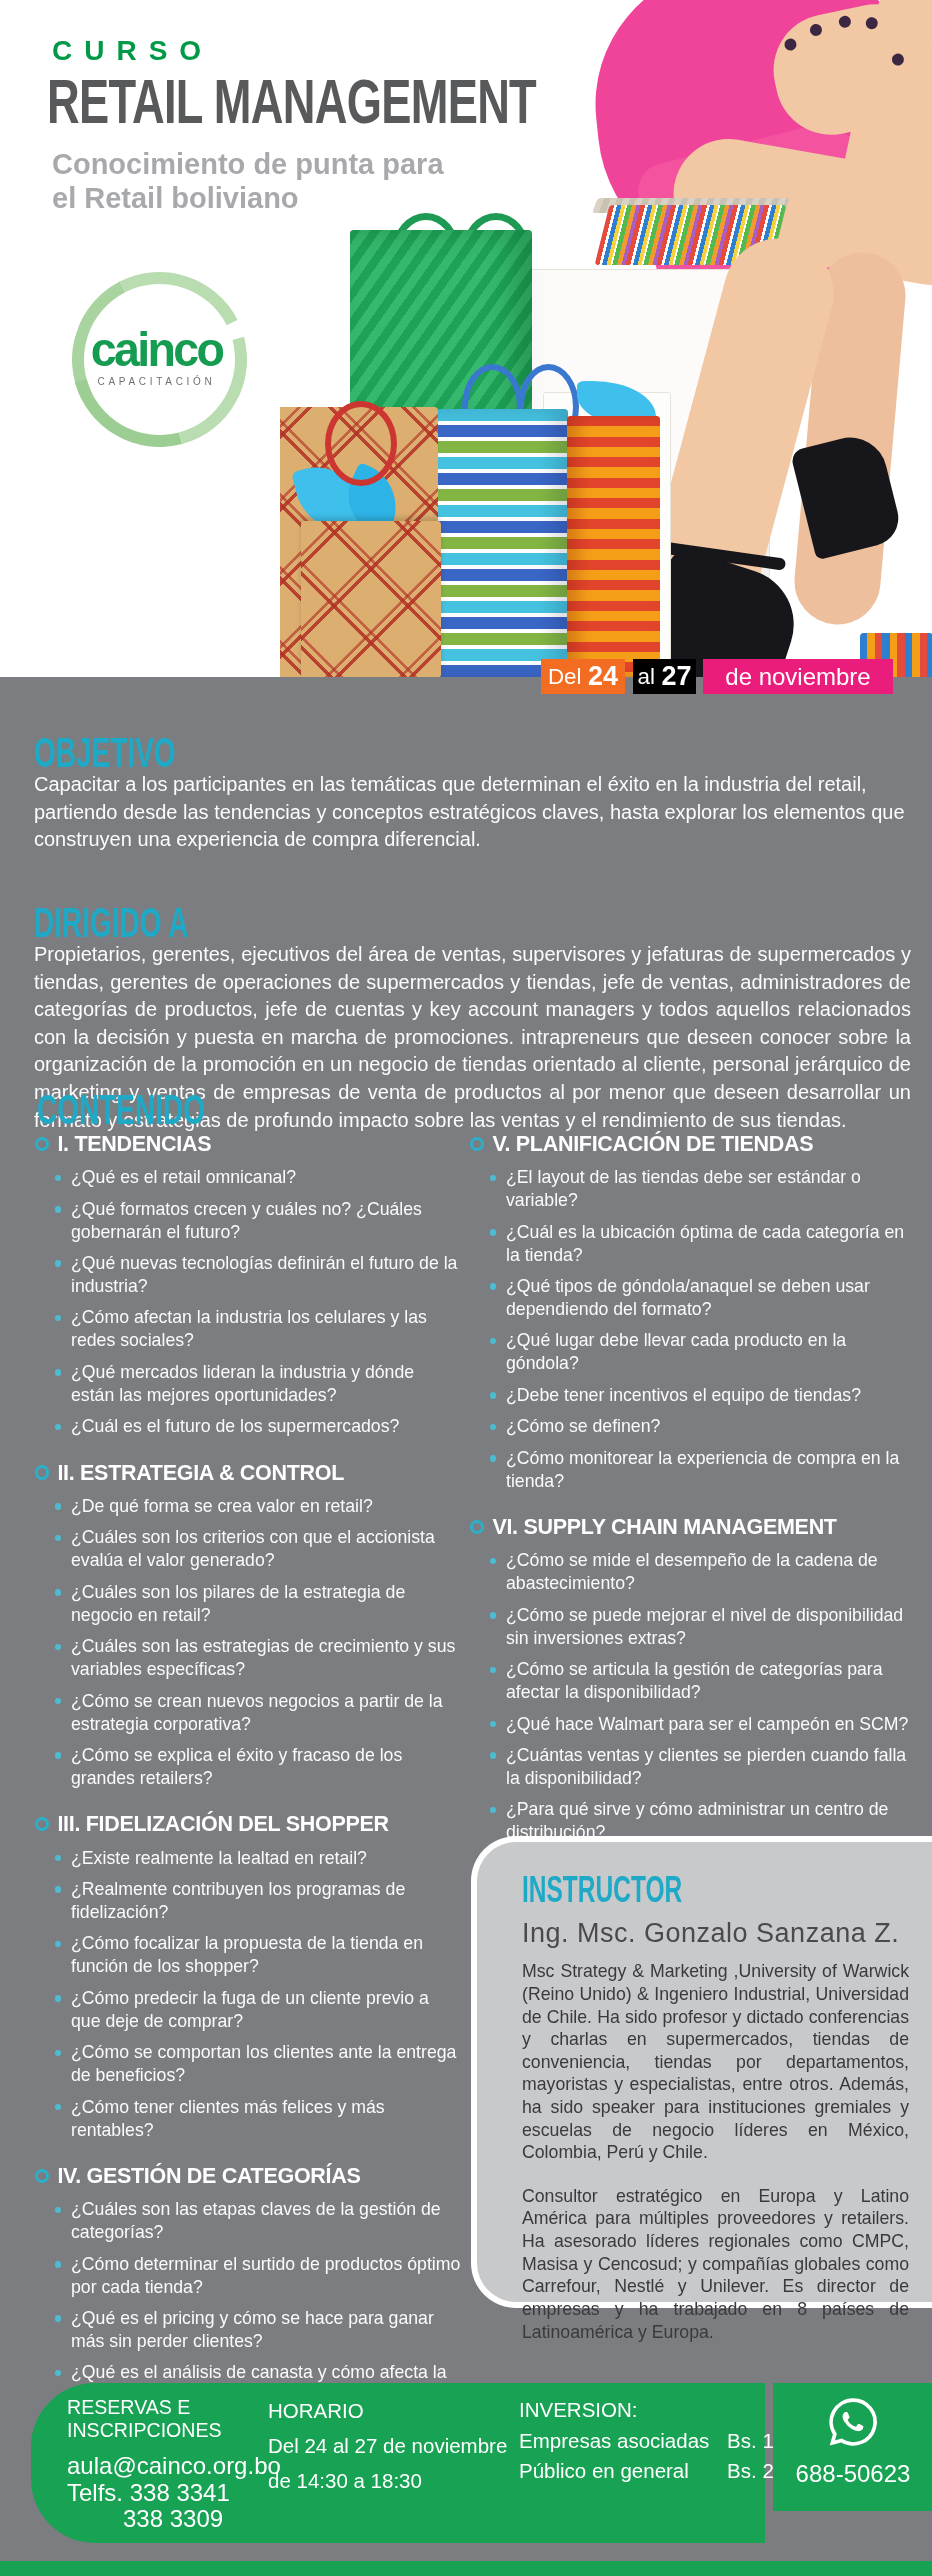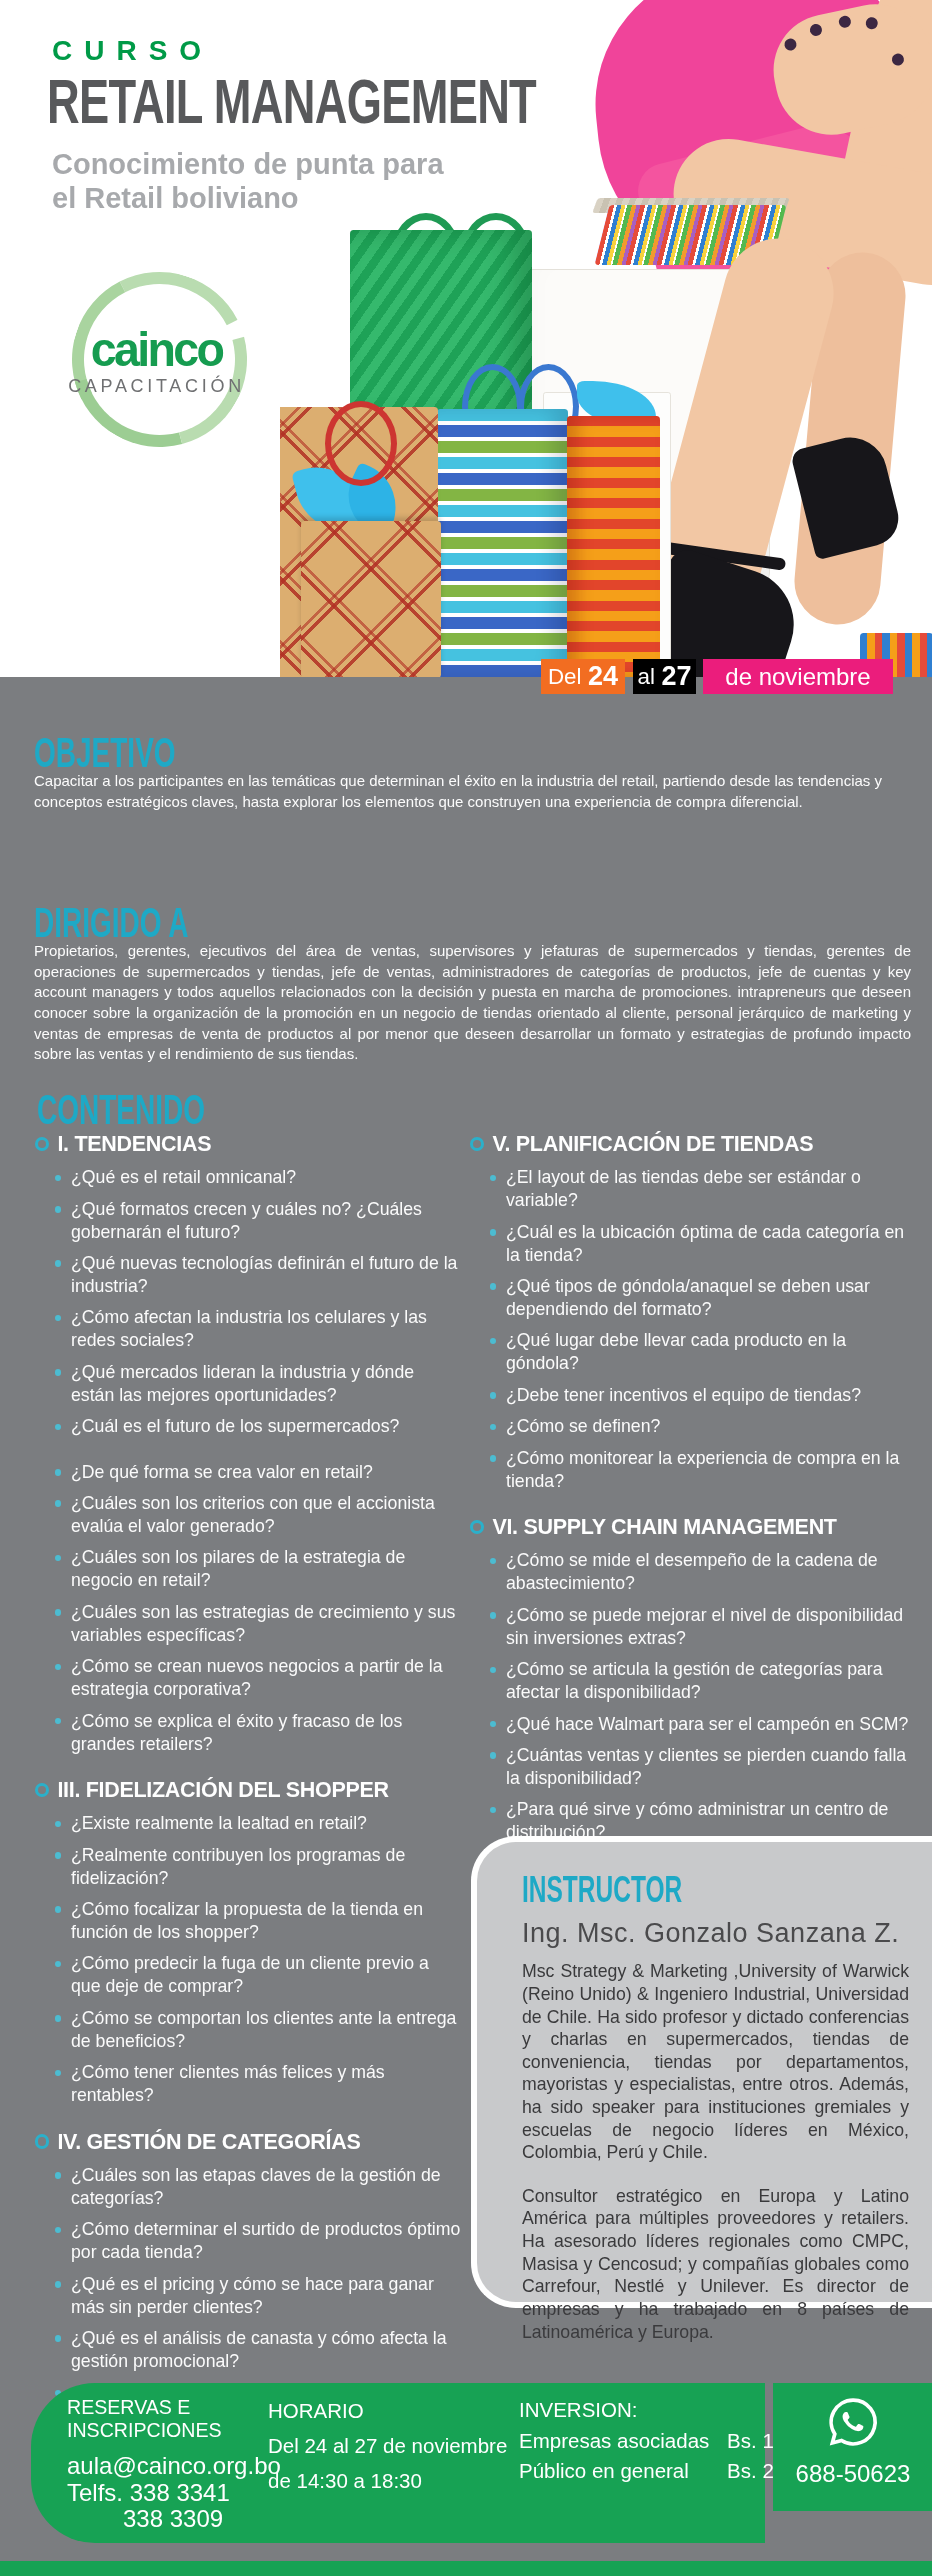--- a/index.html
+++ b/index.html
@@ -13,21 +13,21 @@
          transform:scale(.78,1.08);transform-origin:left top;letter-spacing:-0.9px;white-space:nowrap;}
   .subtitle{position:absolute;left:52px;top:147px;font-size:29px;font-weight:bold;color:#a7a9ac;line-height:1.18;}
 
   
   .logo{position:absolute;left:63px;top:272px;width:187px;height:177px;}
   .logo .arc{position:absolute;left:9.3px;top:0px;width:151px;height:151px;border-radius:50%;border:12px solid transparent;}
   .logo .arc.a1{border-top-color:#b9dcb0;border-left-color:#a9d49f;transform:rotate(18deg);}
   .logo .arc.a2{border-bottom-color:#9ccd93;border-right-color:#b9dcb0;transform:rotate(30deg);}
   .logo .word{position:absolute;left:0;top:49px;width:187px;text-align:center;font-size:49px;font-weight:bold;
               color:#169c50;letter-spacing:-2.8px;transform:scale(.95,1);}
-  .logo .cap{position:absolute;left:0;top:104px;width:187px;text-align:center;font-size:18px;color:#6f7072;letter-spacing:3.7px;}
+  .logo .cap{position:absolute;left:0;top:104px;width:187px;text-align:center;font-size:10px;color:#6f7072;letter-spacing:3.7px;}
 
   
   .photo{position:absolute;left:280px;top:0;width:653px;height:677px;overflow:hidden;}
   .photo *{position:absolute;}
   .skin{background:#f2c7a4;}
   .dress{left:317px;top:-37px;width:317px;height:308px;background:#f0449a;border-radius:45% 40% 42% 48%;transform:rotate(-6deg);}
   .skirt{left:369px;top:140px;width:233px;height:168px;background:#f4549f;border-radius:28px 56px 84px 37px;transform:rotate(-14deg);}
   .arm{left:578px;top:-28px;width:93px;height:261px;border-radius:47px;transform:rotate(12deg);}
   .hands{left:494px;top:9.3px;width:159px;height:121px;border-radius:56px;transform:rotate(-12deg);}
   .nail{width:12px;height:12px;border-radius:50%;background:#3c2742;}
@@ -69,21 +69,21 @@
   .pill{position:absolute;height:35px;border-radius:0;color:#fff;display:flex;align-items:center;justify-content:center;font-size:22.4px;z-index:5;}
   .pill b{font-size:27px;margin-left:6.5px;}
   .pill.orange{left:541px;top:659px;width:84px;background:#f26d21;}
   .pill.teal{left:633px;top:659px;width:63px;background:#000000;}
   .pill.pink{left:703px;top:659px;width:190px;background:#eb1d7c;font-size:24px;}
 
   
   .gray{position:absolute;left:0;top:677px;width:933px;height:1899px;background:#7b7d80;color:#fdfdfd;}
   .sec-head{font-weight:bold;color:#1ea9c6;font-size:40px;transform:scale(.70,1.05);transform-origin:left top;
             letter-spacing:0;white-space:nowrap;line-height:1;}
-  .para{font-size:15px;line-height:1.38;color:#fcfcfc;}
+  .para{font-size:20px;line-height:1.38;color:#fcfcfc;}
   .objetivo{position:absolute;left:34px;top:54px;width:872px;}
   .objetivo .para{margin-top:13px;}
   .dirigido{position:absolute;left:34px;top:224px;width:877px;}
   .dirigido .para{margin-top:13px;text-align:justify;}
   .contenido-head{position:absolute;left:37px;top:411px;}
 
   .col{position:absolute;top:455px;}
   .col.left{left:35px;width:427px;}
   .col.right{left:470px;width:450px;}
   .topic{margin-bottom:22.4px;}
@@ -210,20 +210,21 @@
           <ul class="topic-list">
             <li>¿Qué es el retail omnicanal?</li>
             <li>¿Qué formatos crecen y cuáles no? ¿Cuáles gobernarán el futuro?</li>
             <li>¿Qué nuevas tecnologías definirán el futuro de la industria?</li>
             <li>¿Cómo afectan la industria los celulares y las redes sociales?</li>
             <li>¿Qué mercados lideran la industria y dónde están las mejores oportunidades?</li>
             <li>¿Cuál es el futuro de los supermercados?</li>
           </ul>
         </section>
         <section class="topic">
+          <h3 class="topic-title">II. ESTRATEGIA &amp; CONTROL</h3>
           <ul class="topic-list">
             <li>¿De qué forma se crea valor en retail?</li>
             <li>¿Cuáles son los criterios con que el accionista evalúa el valor generado?</li>
             <li>¿Cuáles son los pilares de la estrategia de negocio en retail?</li>
             <li>¿Cuáles son las estrategias de crecimiento y sus variables específicas?</li>
             <li>¿Cómo se crean nuevos negocios a partir de la estrategia corporativa?</li>
             <li>¿Cómo se explica el éxito y fracaso de los grandes retailers?</li>
           </ul>
         </section>
         <section class="topic">

